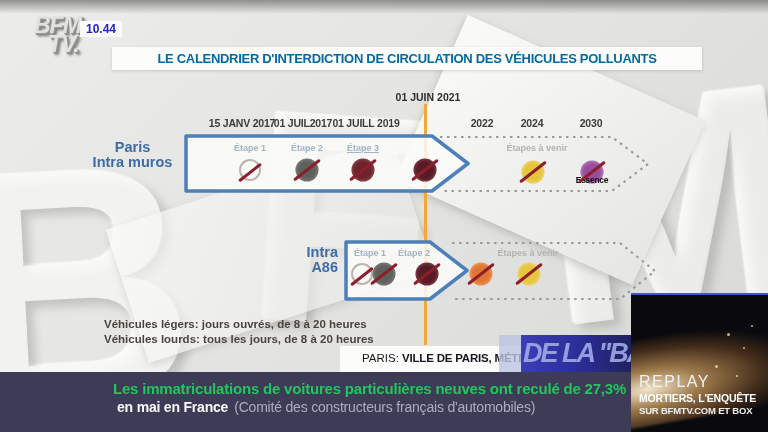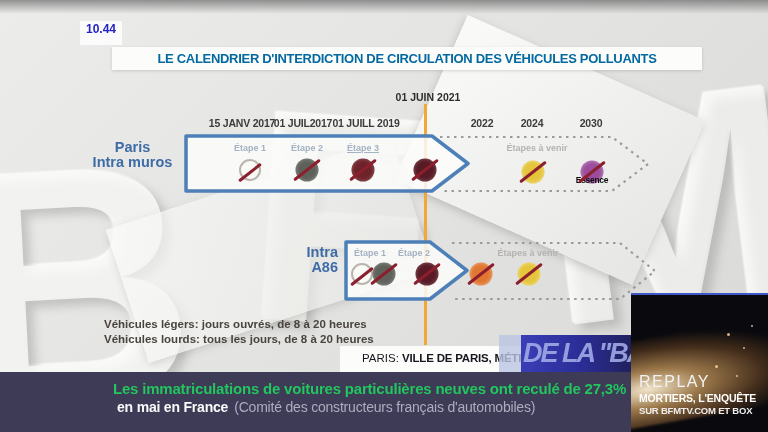--- a/index.html
+++ b/index.html
@@ -15,21 +15,21 @@
   .shard{position:absolute;background:linear-gradient(120deg,#fafaf8,#e6e6e4);
          box-shadow:0 3px 8px rgba(120,120,118,.35);}
   .topfade{position:absolute;left:0;top:0;width:768px;height:14px;
            background:linear-gradient(180deg,rgba(70,70,72,.55),rgba(70,70,72,0));}
 
   
   .logo{left:34px;top:16px;font-weight:800;font-style:italic;color:#e2e2e0;
         font-size:23px;line-height:19px;letter-spacing:-1px;text-align:left;
         text-shadow:1px 1px 0 #9a9a98,2px 2px 0 #8a8a88,3px 3px 3px #6a6a68;}
   .logo .l2{display:block;margin-left:14px;}
-  .timebadge{left:80px;top:21px;width:42px;height:24px;background:#fbfbfb;
+  .timebadge{left:80px;top:21px;width:42px;height:16px;background:#fbfbfb;
              color:#2323c8;font-weight:800;font-size:12px;text-align:center;line-height:16px;}
   .titlebar{left:112px;top:47px;width:590px;height:23px;background:#fcfcfb;
             box-shadow:0 1px 3px rgba(0,0,0,.15);}
   .titlebar span{display:block;text-align:center;font-weight:800;font-size:13px;
                  line-height:23px;color:#0369a1;letter-spacing:-.3px;}
 
   
   .date{position:absolute;transform:translateX(-50%);font-size:10.5px;font-weight:700;
         color:#3c3c3a;white-space:nowrap;letter-spacing:-.2px;}
   .milestone{left:428px;top:91px;transform:translateX(-50%);font-size:10.5px;font-weight:700;
@@ -98,20 +98,24 @@
 
 <div class="frame">
 
   <div class="wm" style="left:-45px;top:120px;font-size:330px;transform:rotate(-3deg);">B</div>
   <div class="wm" style="left:250px;top:70px;font-size:300px;transform:rotate(4deg);color:rgba(246,246,244,.7);">F</div>
   <div class="wm" style="left:540px;top:50px;font-size:310px;transform:rotate(-7deg);color:rgba(246,246,244,.75);">M</div>
   <div class="shard" style="left:420px;top:60px;width:260px;height:180px;transform:rotate(24deg);"></div>
   <div class="shard" style="left:120px;top:180px;width:300px;height:140px;transform:rotate(-18deg);opacity:.7;"></div>
   <div class="topfade"></div>
 
+  <div class="abs logo">
+    <span>BFM</span>
+    <span class="l2">TV.</span>
+  </div>
   <div class="abs timebadge">10.44</div>
   <div class="abs titlebar">
     <span>LE CALENDRIER D'INTERDICTION DE CIRCULATION DES VÉHICULES POLLUANTS</span>
   </div>
 
   <div class="date" style="left:242px;top:117px;">15 JANV 2017</div>
   <div class="date" style="left:303px;top:117px;">01 JUIL2017</div>
   <div class="date" style="left:366px;top:117px;text-align:right;">01 JUILL 2019</div>
   <div class="date" style="left:482px;top:117px;">2022</div>
   <div class="date" style="left:532px;top:117px;">2024</div>

